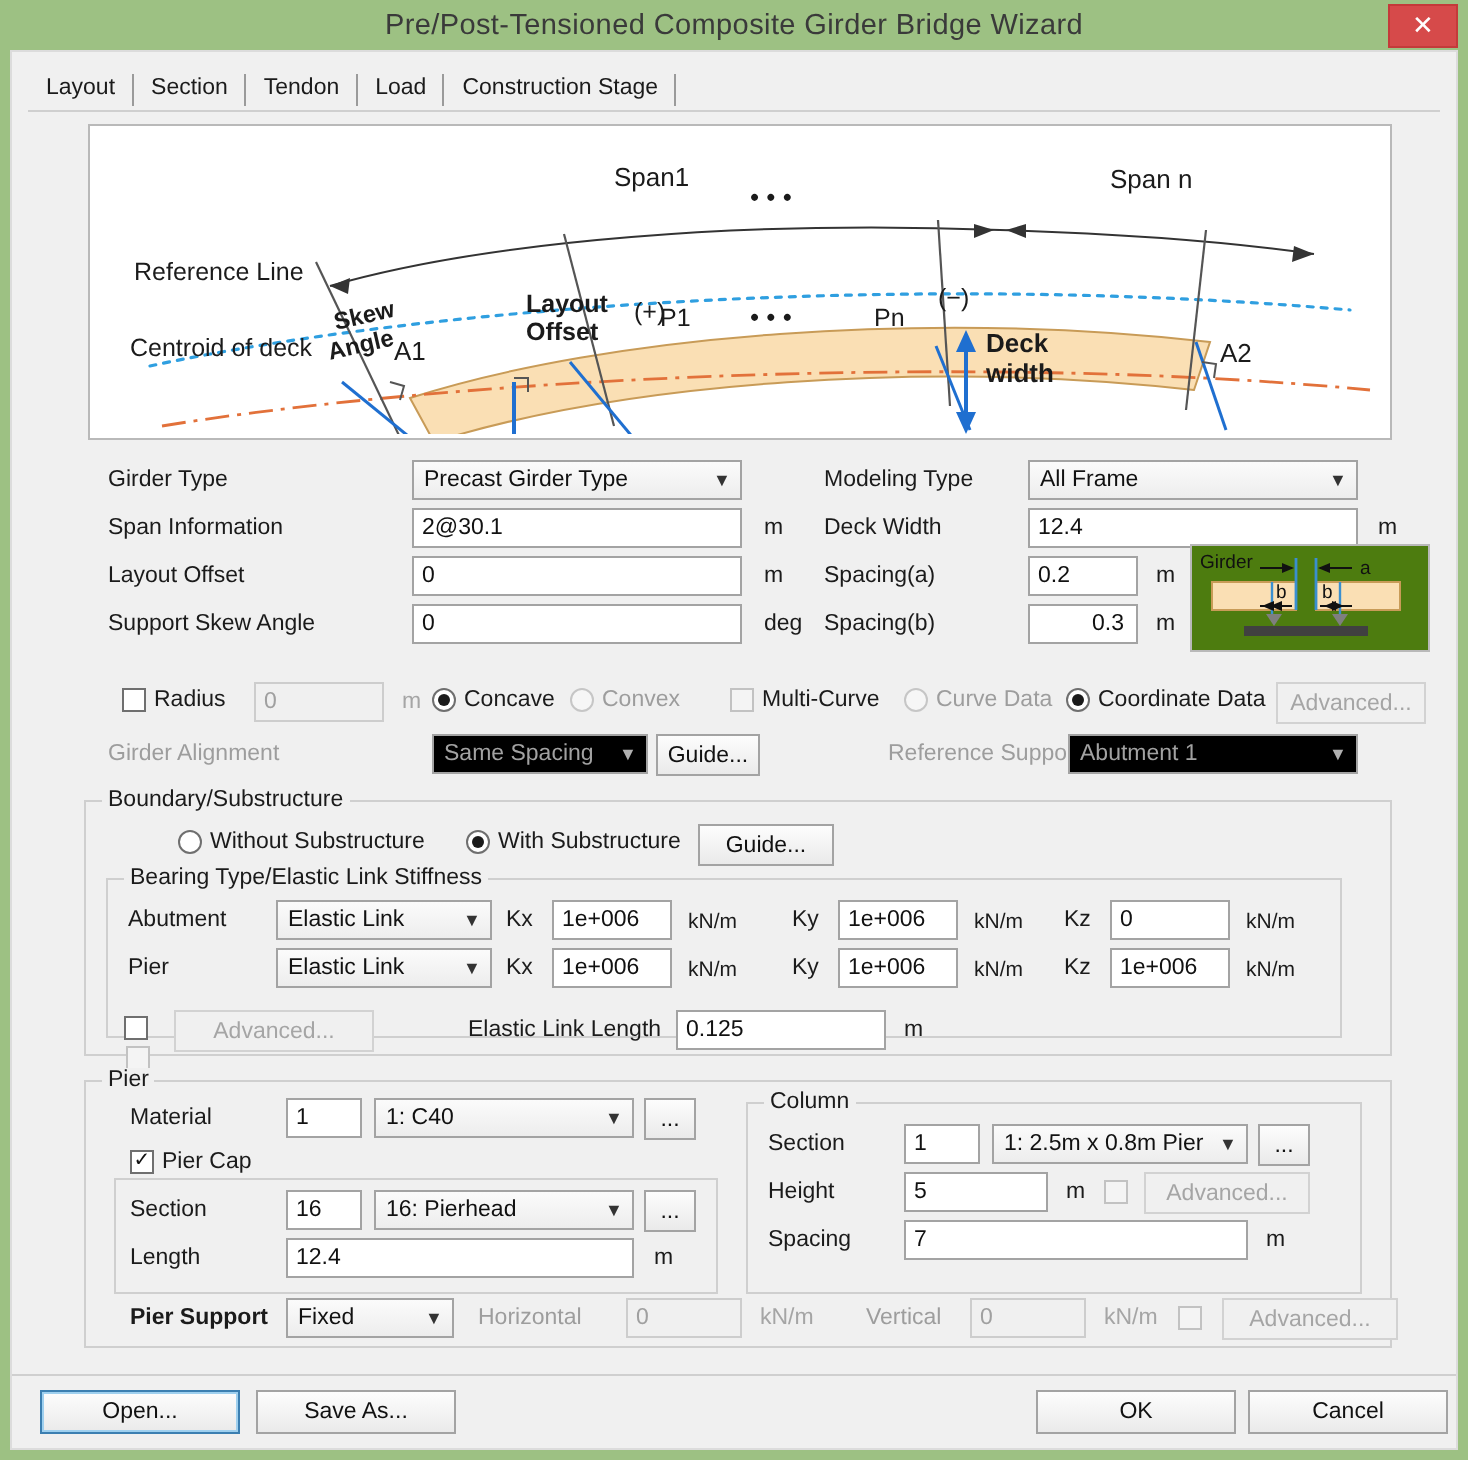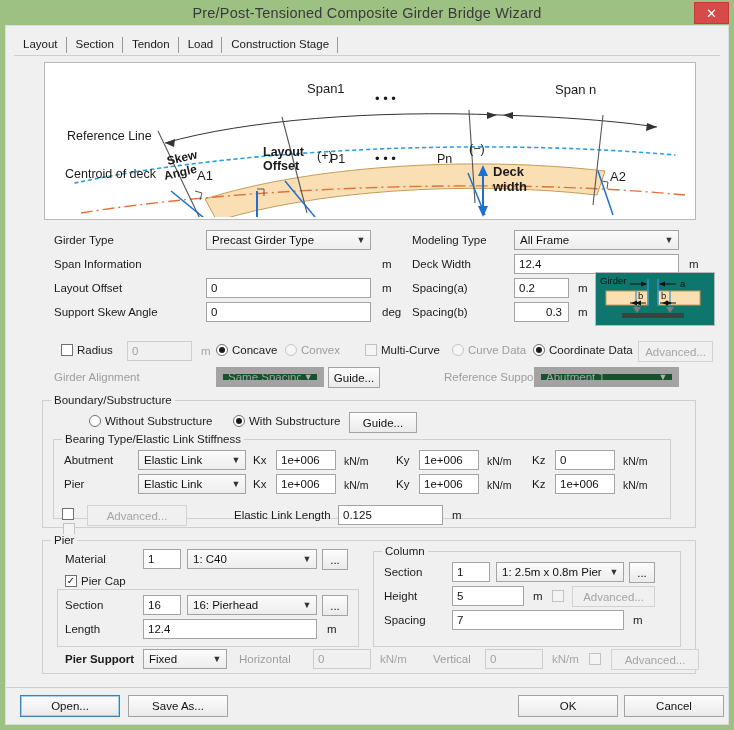--- a/index.html
+++ b/index.html
@@ -39,21 +39,21 @@
   }
   input.txt.dis{background:#f0f0f0;border:1px solid #cdcdcd;color:#a0a0a0;}
   .sel{
     box-sizing:border-box;height:20px;border:1px solid #a3a3a3;
     background:linear-gradient(#fbfbfb,#ededed);
     font-size:11.5px;color:#111;display:flex;align-items:center;
     padding:0 2px 0 5px;position:relative;cursor:pointer;
   }
   .sel .cap{flex:1 1 auto;overflow:hidden;white-space:nowrap;}
   .sel .arw{width:14px;text-align:center;font-size:9px;color:#333;}
-  .sel.dis{background:#14532d;border:7px solid #a3a3a3;color:#a2a2a2;}
+  .sel.dis{background:#000000;border:1px solid #a3a3a3;color:#a2a2a2;}
   .sel.dis .arw{color:#b0b0b0;}
   .btn{
     box-sizing:border-box;height:21px;border:1px solid #a3a3a3;
     background:linear-gradient(#fdfdfd,#eaeaea);
     font-size:11.5px;color:#111;display:inline-flex;align-items:center;justify-content:center;
     cursor:pointer;padding:0 8px;
   }
   .btn.dis{color:#a5a5a5;border-color:#d2d2d2;background:#f0f0f0;}
   .cb{width:12px;height:12px;box-sizing:border-box;border:1px solid #6f6f6f;background:#fff;display:inline-flex;align-items:center;justify-content:center;cursor:pointer;flex:0 0 12px;}
   .cb.dis{border-color:#c2c2c2;background:#f4f4f4;}
@@ -158,20 +158,21 @@
 
         <div style="position:relative;height:104px;margin-top:10px;">
 
           <div class="abs lbl" style="left:34px;top:4px;">Girder Type</div>
           <div class="abs sel" style="left:186px;top:0px;width:165px;">
             <span class="cap">Precast Girder Type</span>
             <span class="arw">▼</span>
           </div>
 
           <div class="abs lbl" style="left:34px;top:28px;">Span Information</div>
+          <input class="abs txt" style="left: 186px; top: 24px; width: 165px;" value="2@30.1">
           <div class="abs unit" style="left:357px;top:28px;">m</div>
 
           <div class="abs lbl" style="left:34px;top:52px;">Layout Offset</div>
           <input class="abs txt" style="left: 186px; top: 48px; width: 165px;" value="0">
           <div class="abs unit" style="left:357px;top:52px;">m</div>
 
           <div class="abs lbl" style="left:34px;top:76px;">Support Skew Angle</div>
           <input class="abs txt" style="left: 186px; top: 72px; width: 165px;" value="0">
           <div class="abs unit" style="left:357px;top:76px;">deg</div>
 
@@ -186,21 +187,21 @@
           <div class="abs unit" style="left:664px;top:28px;">m</div>
 
           <div class="abs lbl" style="left:392px;top:52px;">Spacing(a)</div>
           <input class="abs txt" style="left: 494px; top: 48px; width: 55px;" value="0.2">
           <div class="abs unit" style="left:553px;top:52px;">m</div>
 
           <div class="abs lbl" style="left:392px;top:76px;">Spacing(b)</div>
           <input class="abs txt" style="left: 494px; top: 72px; width: 55px; padding-left: 31px;" value="0.3">
           <div class="abs unit" style="left:553px;top:76px;">m</div>
 
-          <div class="abs" style="left:575px;top:42px;width:118px;height:52px;background:#0f766e;border:1px solid #b9b9b9;">
+          <div class="abs" style="left:575px;top:42px;width:118px;height:52px;background:#4d7c0f;border:1px solid #b9b9b9;">
             <svg width="116" height="50" viewBox="0 0 116 50">
               <rect x="10" y="18" width="42" height="14" fill="#fadfb4" stroke="#c89b57" stroke-width="1"></rect>
               <rect x="62" y="18" width="42" height="14" fill="#fadfb4" stroke="#c89b57" stroke-width="1"></rect>
               <line x1="52" y1="6" x2="52" y2="32" stroke="#3a8fd0" stroke-width="1.4"></line>
               <line x1="62" y1="6" x2="62" y2="32" stroke="#3a8fd0" stroke-width="1.4"></line>
               <line x1="40" y1="18" x2="40" y2="36" stroke="#3a8fd0" stroke-width="1.2"></line>
               <line x1="74" y1="18" x2="74" y2="36" stroke="#3a8fd0" stroke-width="1.2"></line>
               <line x1="34" y1="11" x2="50" y2="11" stroke="#111" stroke-width="1"></line>
               <polygon points="51,11 45,8.5 45,13.5" fill="#111"></polygon>
               <line x1="64" y1="11" x2="80" y2="11" stroke="#111" stroke-width="1"></line>

